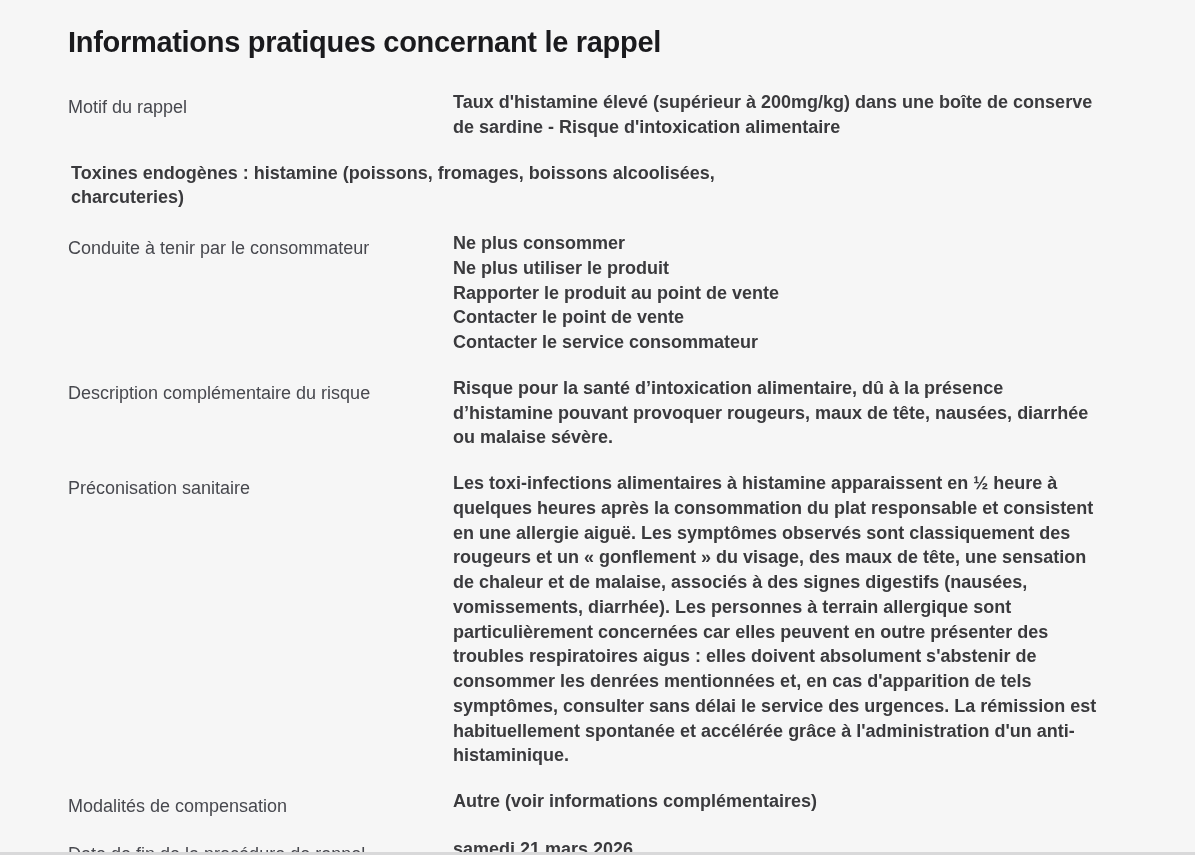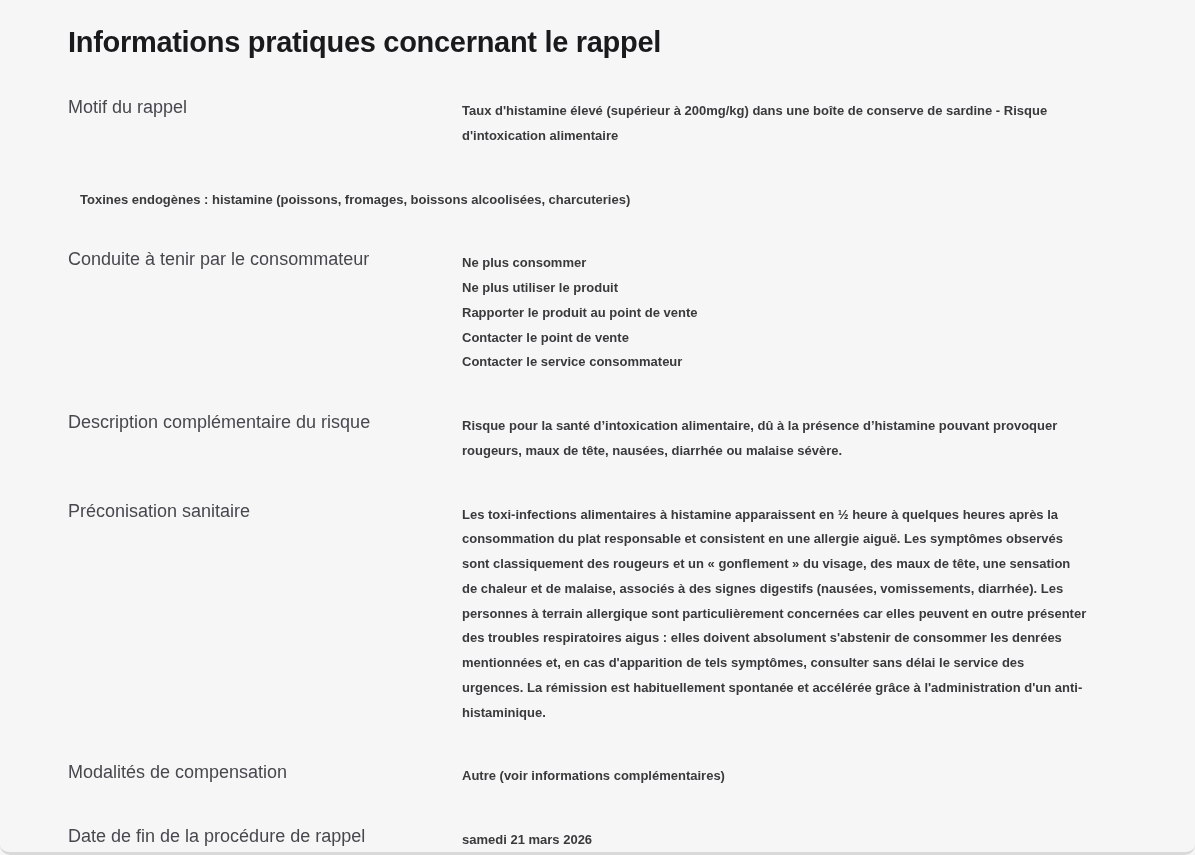--- a/index.html
+++ b/index.html
@@ -16,21 +16,20 @@
     font-family:"Liberation Sans", sans-serif;
     -webkit-font-smoothing:antialiased;
   }
   .page{
     position:relative;
     width:1195px;
     height:855px;
     background:var(--bg);
     border-bottom:3px solid var(--rule);
     overflow:hidden;
-    border-radius:10px;
   }
   .content{
     padding:24px 95px 0 68px;
   }
   h1.page-title{
     margin:0 0 27px 0;
     font-size:29px;
     line-height:36px;
     font-weight:700;
     color:var(--title);
@@ -50,23 +49,23 @@
     flex:0 0 382px;
     width:382px;
     padding-right:20px;
     font-size:18px;
     line-height:24.75px;
     font-weight:400;
     color:var(--label);
     margin-top:8px;
   }
   .row .value{
-    margin:12px;
+    margin:3px;
     max-width:650px;
-    font-size:13px;
+    font-size:18px;
     line-height:24.75px;
     font-weight:700;
     color:var(--value);
     white-space:pre-line;
   }
 </style>
 </head>
 <body>
 
 <div class="page">

